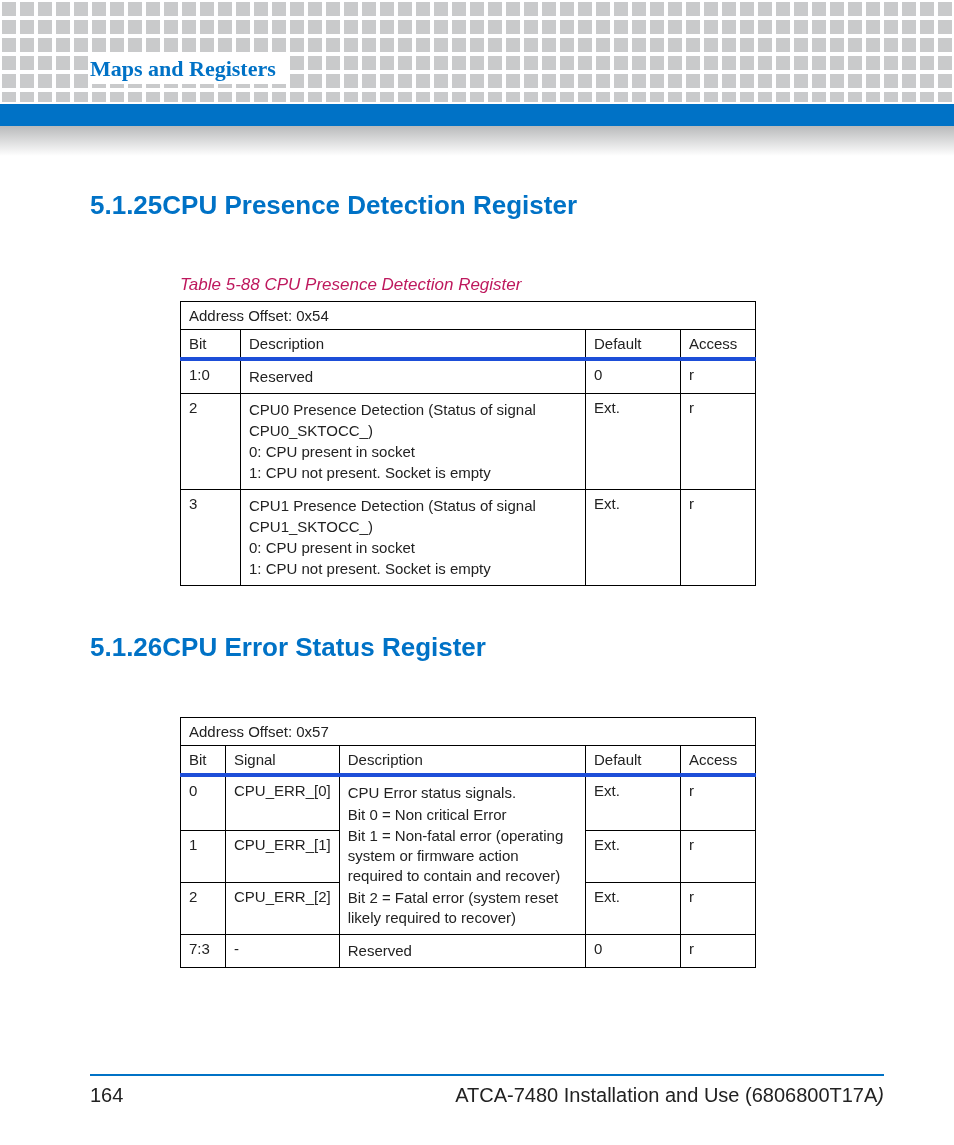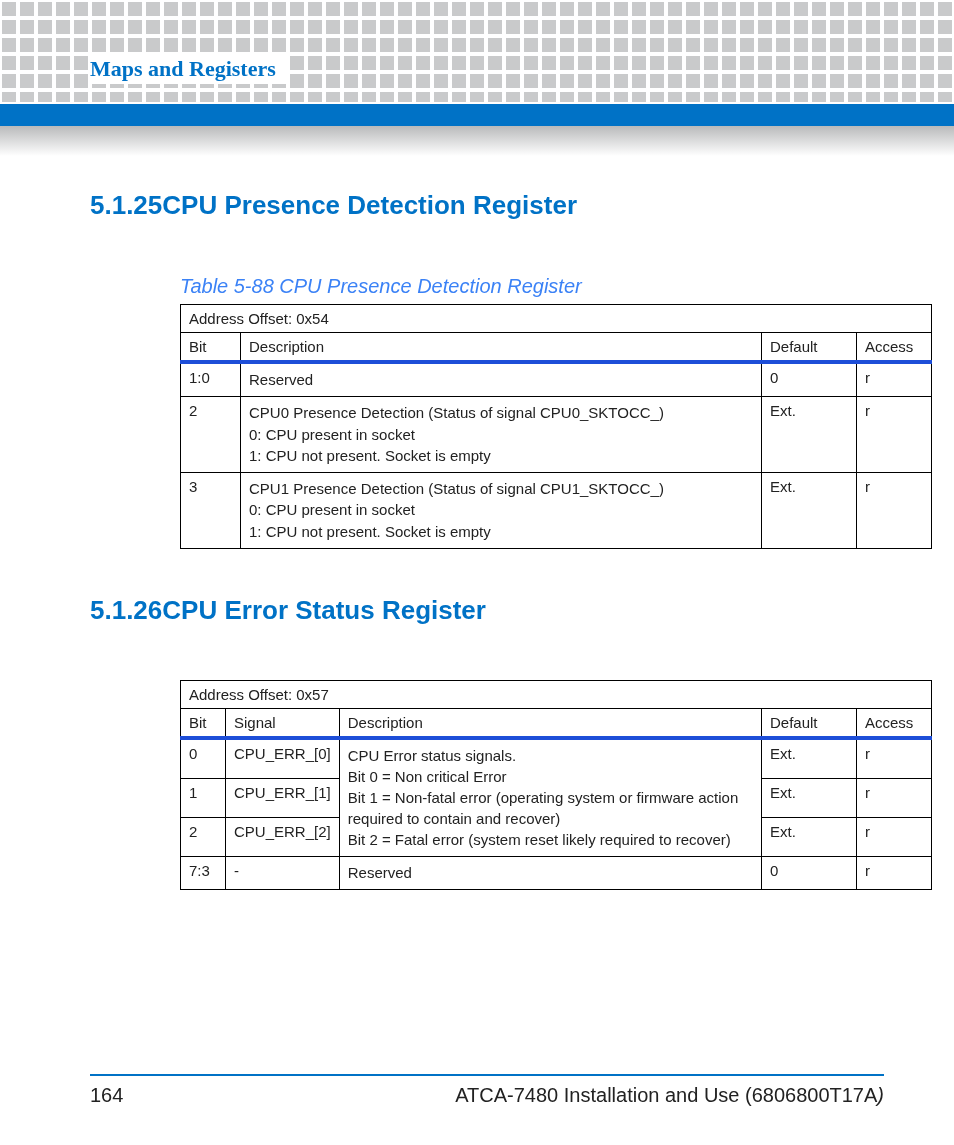--- a/index.html
+++ b/index.html
@@ -58,29 +58,29 @@
     display: flex;
     margin-bottom: 54px;
     margin-top: 10px;
   }
   .sec-num, .sec-title {
     color: #0072c6;
     font-weight: 700;
     font-size: 26px;
   }
   .table-caption {
-    color: #3b82f6;
+    color: #be185d;
     font-style: italic;
-    font-size: 20px;
+    font-size: 17px;
     margin-left: 90px;
     margin-bottom: 6px;
   }
   table.reg {
     border-collapse: collapse;
-    width: 752px;
+    width: 576px;
     margin-left: 90px;
     font-size: 15px;
   }
   table.reg td, table.reg th {
     border: 1px solid #000;
     padding: 5px 8px;
     text-align: left;
     vertical-align: top;
     font-weight: 400;
   }

